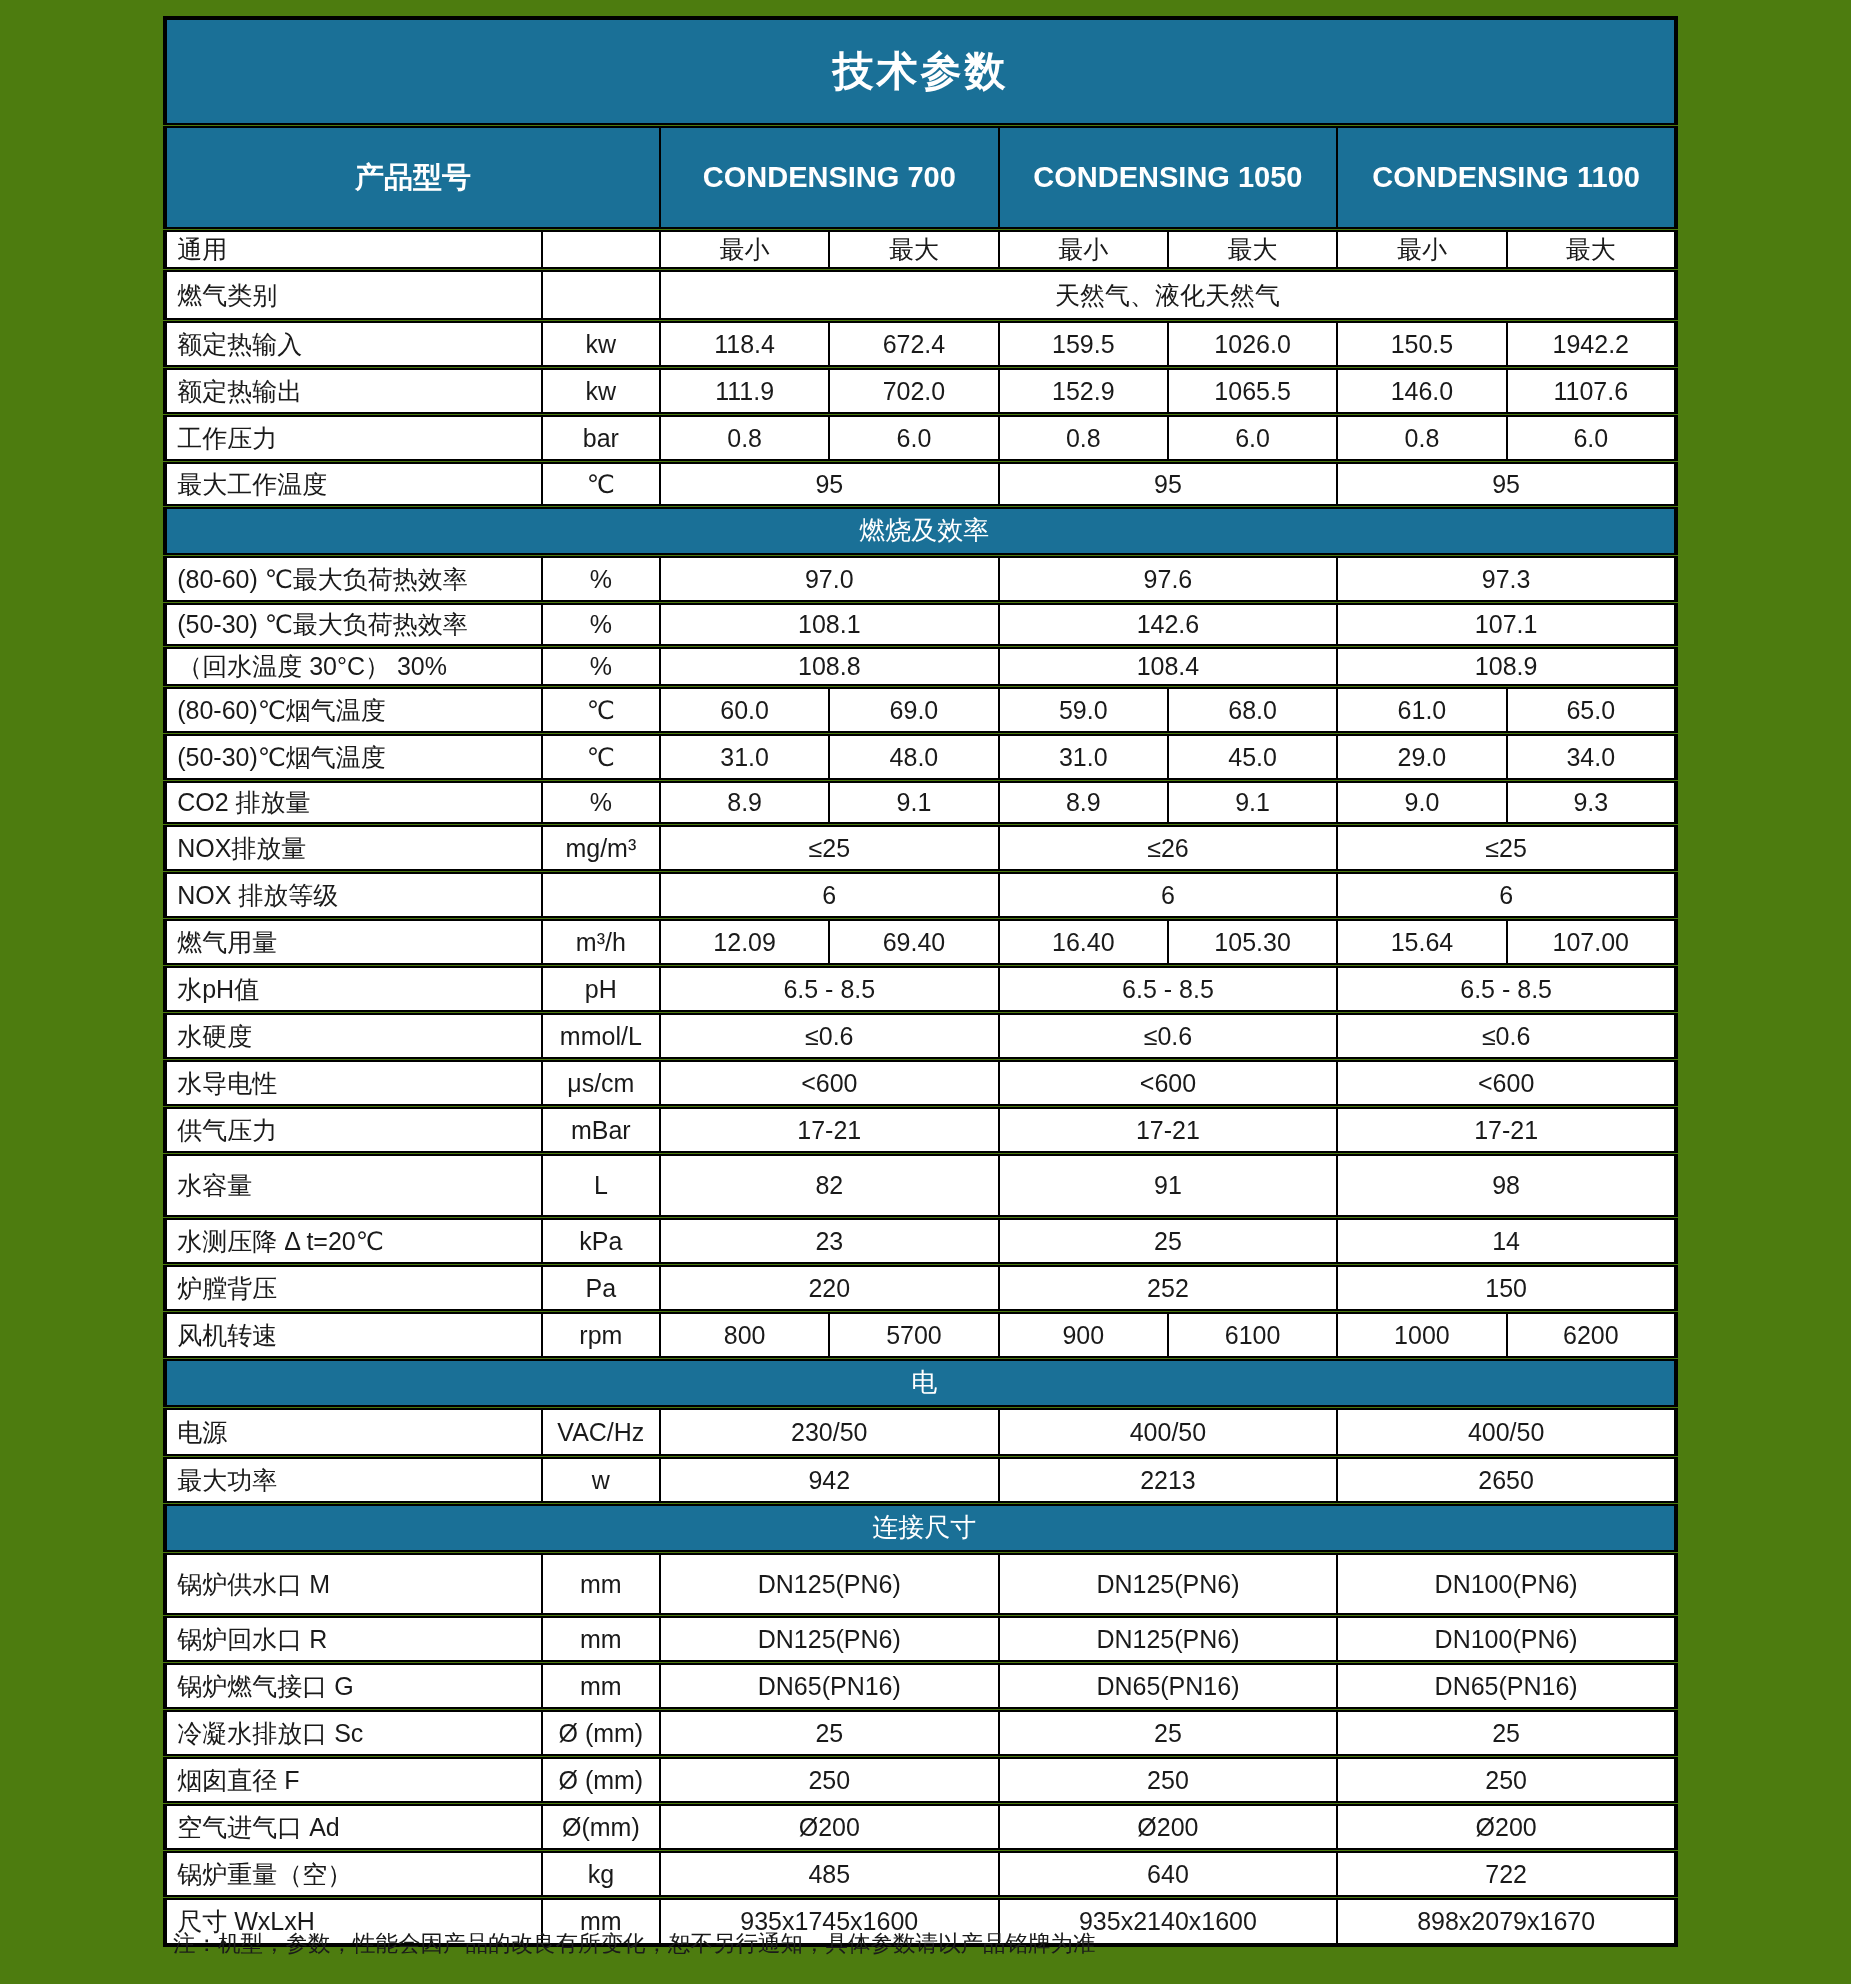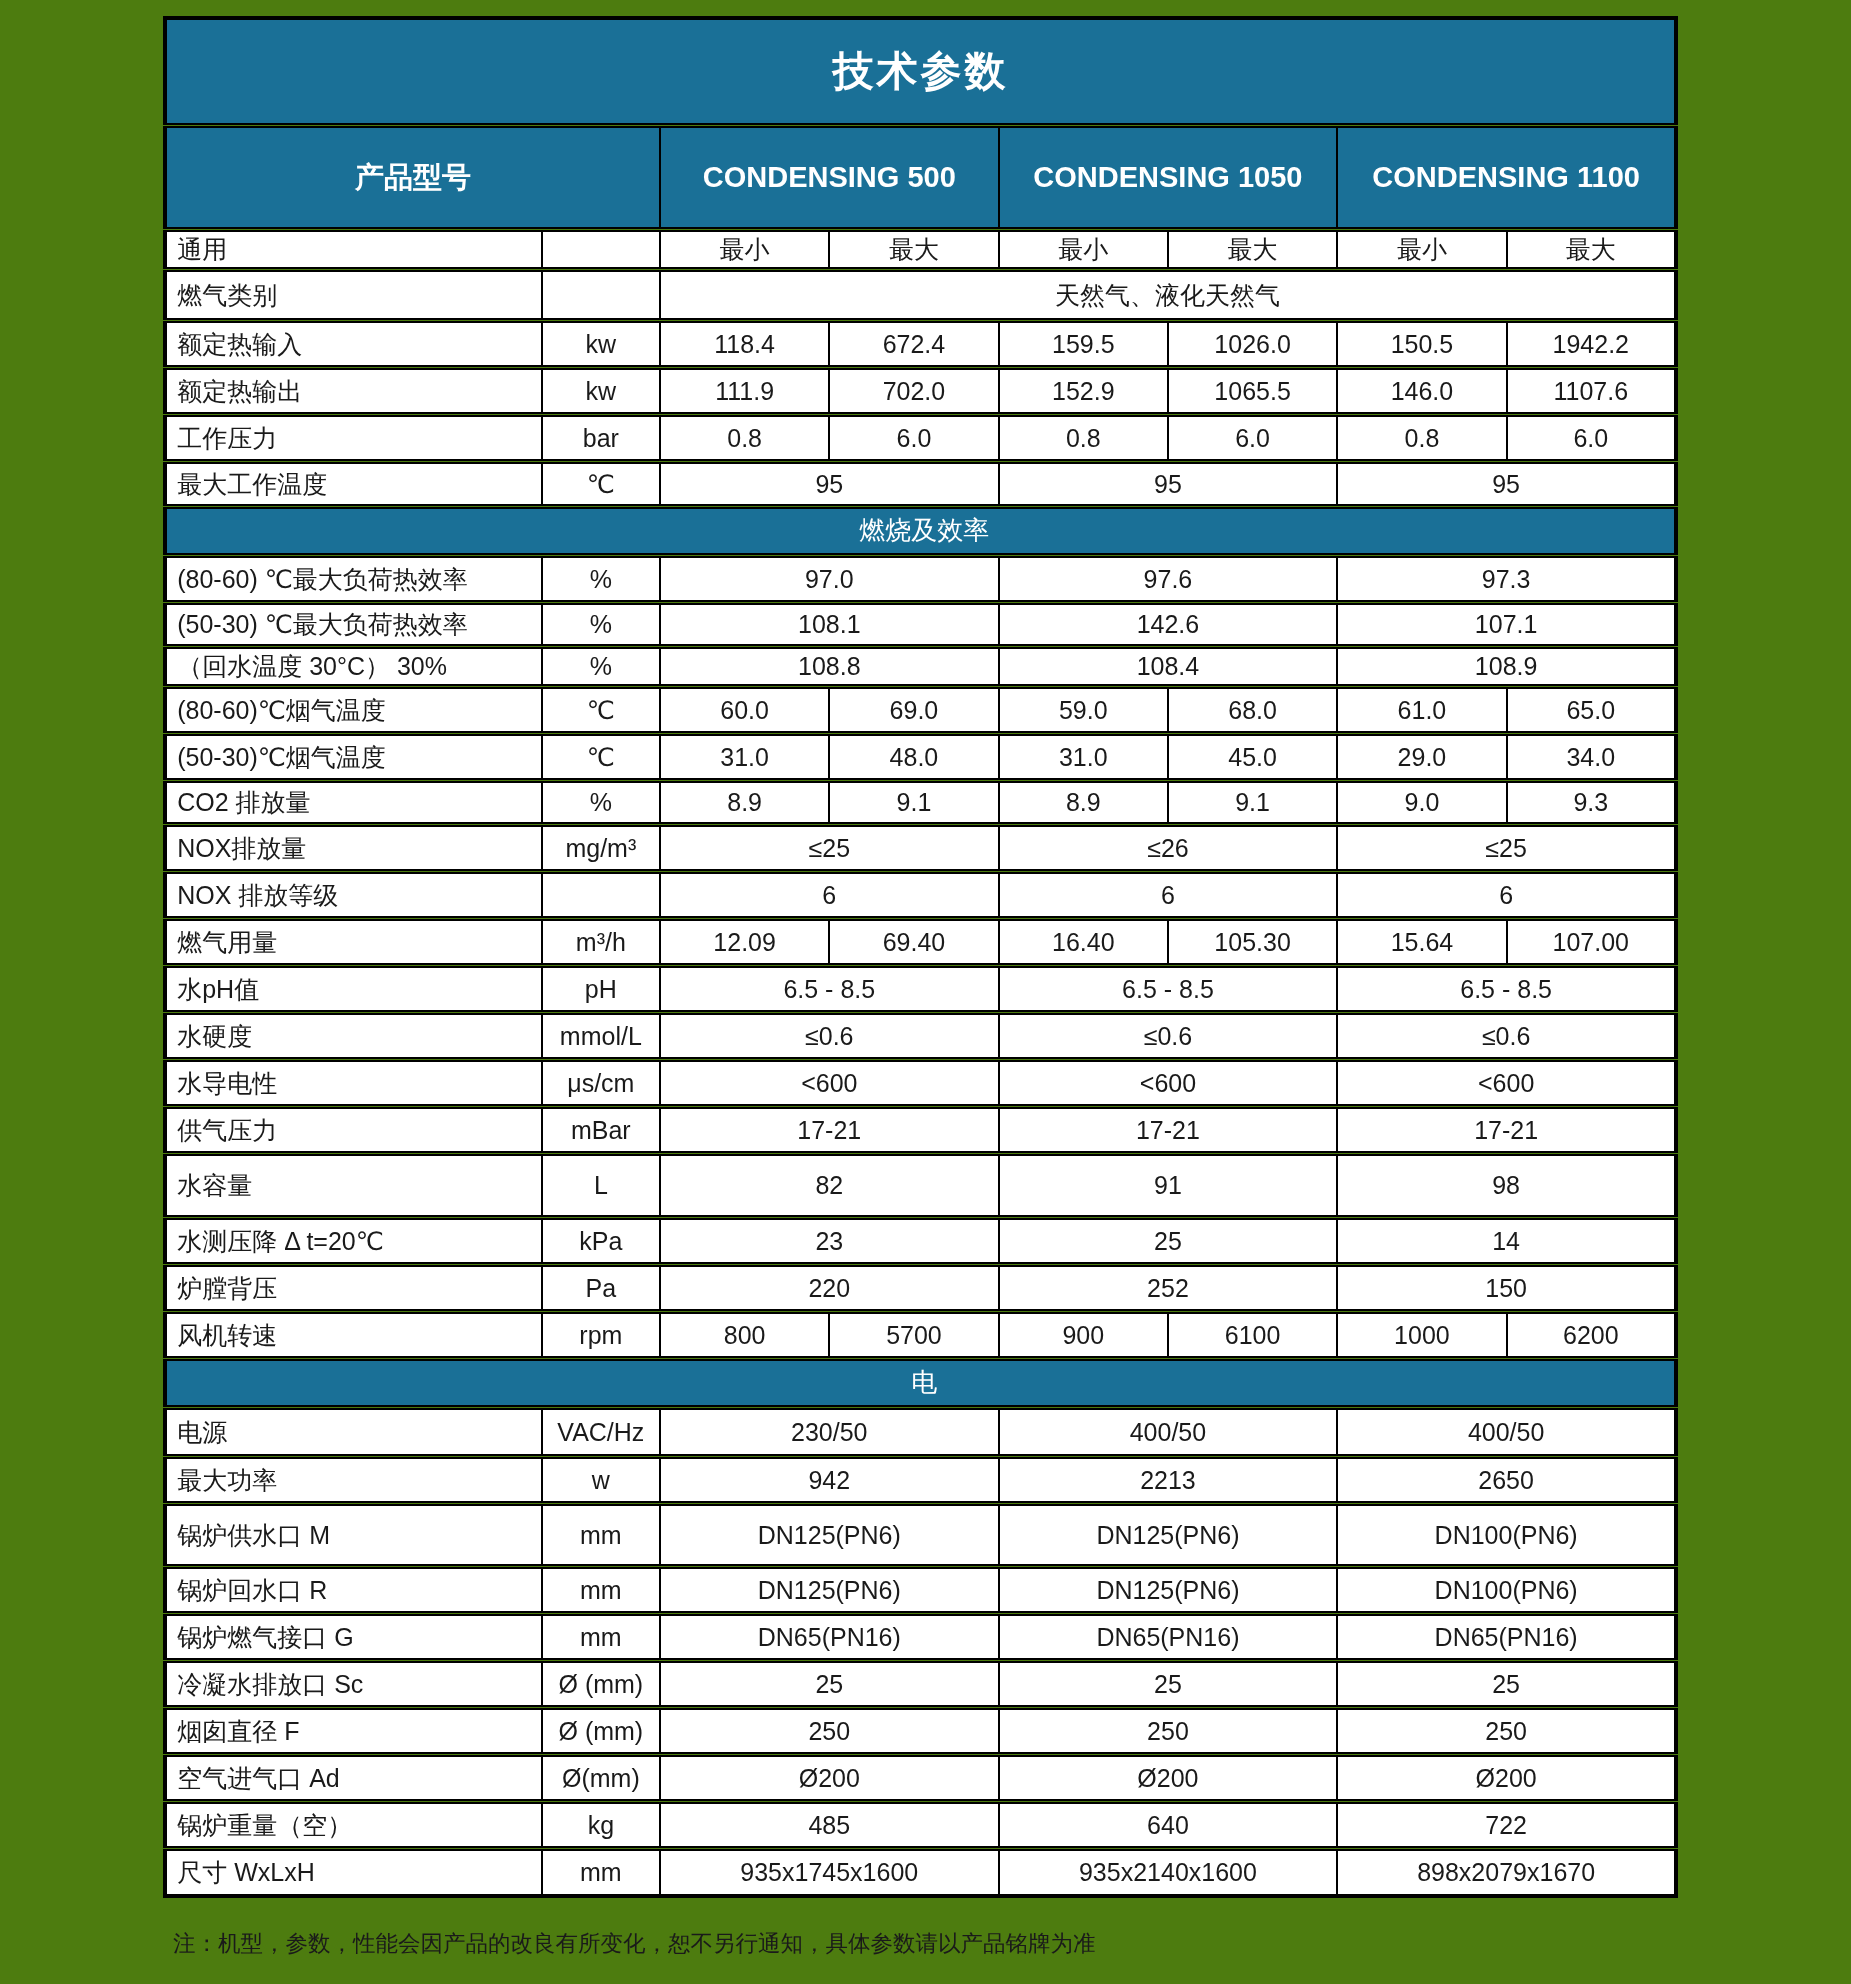--- a/index.html
+++ b/index.html
@@ -59,21 +59,21 @@
         <col style="width:169px">
       <col style="width:169px">
         <col style="width:169px">
     </colgroup>
     <thead>
       <tr class="title-row">
         <th colspan="8">技术参数</th>
       </tr>
       <tr class="header-row">
         <th colspan="2">产品型号</th>
-        <th colspan="2">CONDENSING 500</th>
+        <th colspan="2">CONDENSING 700</th>
         <th colspan="2">CONDENSING 1050</th>
         <th colspan="2">CONDENSING 1100</th>
       </tr>
     </thead>
     <tbody>
         <tr style="height: 40px;">
           <td class="lbl">通用</td>
           <td></td>
           <td>最小</td>
           <td>最大</td>
@@ -271,20 +271,23 @@
           <td colspan="2">400/50</td>
           <td colspan="2">400/50</td>
         </tr>
         <tr style="height: 47px;">
           <td class="lbl">最大功率</td>
           <td>w</td>
           <td colspan="2">942</td>
           <td colspan="2">2213</td>
           <td colspan="2">2650</td>
         </tr>
+        <tr class="section">
+          <td colspan="8">连接尺寸</td>
+        </tr>
         <tr style="height: 63px; margin-top: 14px;">
           <td class="lbl">锅炉供水口  M</td>
           <td>mm</td>
           <td colspan="2">DN125(PN6)</td>
           <td colspan="2">DN125(PN6)</td>
           <td colspan="2">DN100(PN6)</td>
         </tr>
         <tr style="height: 47px;">
           <td class="lbl">锅炉回水口  R</td>
           <td>mm</td>

